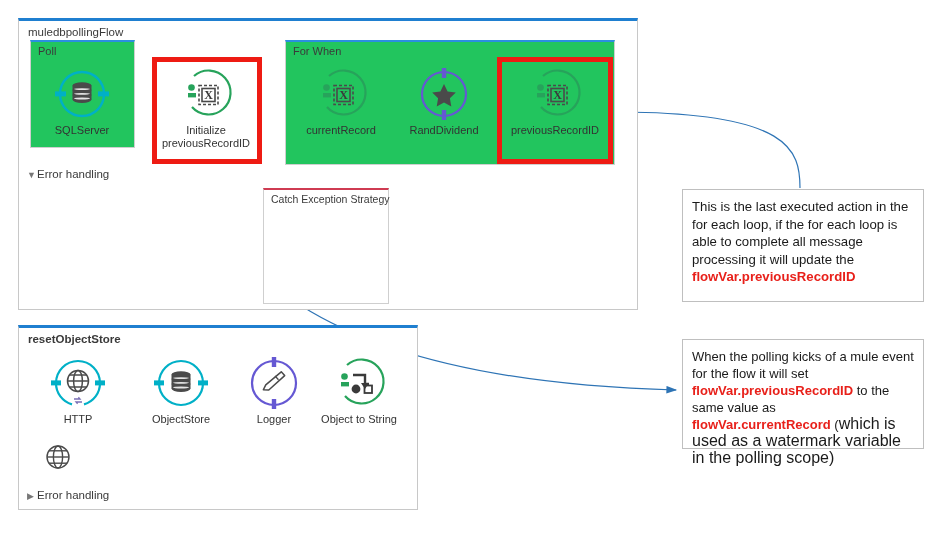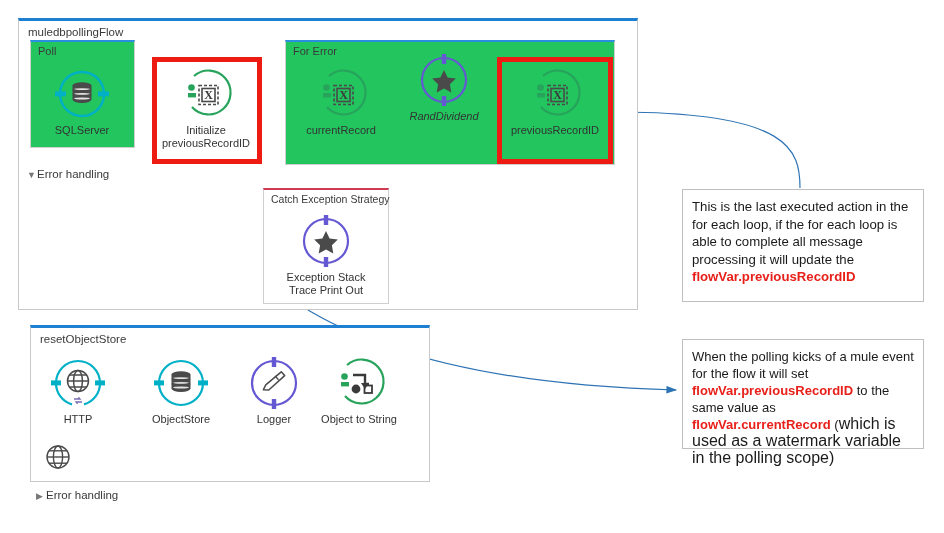--- a/index.html
+++ b/index.html
@@ -149,36 +149,36 @@
         <rect x="20" y="18.5" width="19" height="19" fill="none" stroke="#4a4a4a" stroke-width="1.6" stroke-dasharray="3,2"></rect>
         <rect x="23" y="21.5" width="13" height="13" fill="none" stroke="#4a4a4a" stroke-width="1.6"></rect>
         <text x="29.5" y="31.6" font-family="Liberation Serif, serif" font-size="12" font-weight="bold" fill="#3a3a3a" text-anchor="middle">X</text>
       </svg>
     </div>
     <div class="lbl">Initialize
 previousRecordID</div>
   </div>
 
   <div class="scope-box" style="left:285px;top:40px;width:330px;height:125px;">
-    <div class="scope-title">For Error</div>
+    <div class="scope-title">For When</div>
   </div>
   <div class="node" style="left:293px;top:67px;">
     <div class="ic">
       <svg width="54" height="54" viewBox="0 0 54 54">
         <path d="M15,9 A22,22 0 1,1 13,40" fill="none" stroke="#27a35b" stroke-width="2.2"></path>
         <circle cx="12.5" cy="20.5" r="3.3" fill="#27a35b"></circle>
         <rect x="9" y="26" width="8" height="4.4" fill="#27a35b"></rect>
         <rect x="20" y="18.5" width="19" height="19" fill="none" stroke="#4a4a4a" stroke-width="1.6" stroke-dasharray="3,2"></rect>
         <rect x="23" y="21.5" width="13" height="13" fill="none" stroke="#4a4a4a" stroke-width="1.6"></rect>
         <text x="29.5" y="31.6" font-family="Liberation Serif, serif" font-size="12" font-weight="bold" fill="#3a3a3a" text-anchor="middle">X</text>
       </svg>
     </div>
     <div class="lbl">currentRecord</div>
   </div>
-  <div class="node" style="left:396px;top:53px;font-style:italic;">
+  <div class="node" style="left:396px;top:67px;">
     <div class="ic">
       <svg width="54" height="54" viewBox="0 0 54 54">
         <path d="M27,5 A22,22 0 0,1 49,27" fill="none" stroke="#6558d3" stroke-width="2.2"></path>
         <path d="M49,27 A22,22 0 0,1 27,49" fill="none" stroke="#6558d3" stroke-width="2.2"></path>
         <path d="M27,49 A22,22 0 0,1 5,27" fill="none" stroke="#6558d3" stroke-width="2.2"></path>
         <path d="M5,27 A22,22 0 0,1 27,5" fill="none" stroke="#6558d3" stroke-width="2.2"></path>
         <rect x="24.8" y="1" width="4.4" height="10" fill="#6558d3"></rect>
         <rect x="24.8" y="43" width="4.4" height="10" fill="#6558d3"></rect>
         <path d="M27,17 L30.6,24.4 L38.8,25.6 L32.9,31.3 L34.3,39.4 L27,35.6 L19.7,39.4 L21.1,31.3 L15.2,25.6 L23.4,24.4 Z" fill="#4a4a4a"></path>
       </svg>
@@ -199,37 +199,22 @@
     <div class="lbl">previousRecordID</div>
   </div>
 
   <div class="errh" style="left:27px;top:168px;">
     <span class="tri">▼</span><span>Error handling</span>
   </div>
 
   <div class="catch-box" style="left:263px;top:188px;width:126px;height:116px;">
     <div class="catch-title">Catch Exception Strategy</div>
   </div>
-  <div class="node" style="left:278px;top:214px;">
-    <div class="ic">
-      <svg width="54" height="54" viewBox="0 0 54 54">
-        <path d="M27,5 A22,22 0 0,1 49,27" fill="none" stroke="#6558d3" stroke-width="2.2"></path>
-        <path d="M49,27 A22,22 0 0,1 27,49" fill="none" stroke="#6558d3" stroke-width="2.2"></path>
-        <path d="M27,49 A22,22 0 0,1 5,27" fill="none" stroke="#6558d3" stroke-width="2.2"></path>
-        <path d="M5,27 A22,22 0 0,1 27,5" fill="none" stroke="#6558d3" stroke-width="2.2"></path>
-        <rect x="24.8" y="1" width="4.4" height="10" fill="#6558d3"></rect>
-        <rect x="24.8" y="43" width="4.4" height="10" fill="#6558d3"></rect>
-        <path d="M27,17 L30.6,24.4 L38.8,25.6 L32.9,31.3 L34.3,39.4 L27,35.6 L19.7,39.4 L21.1,31.3 L15.2,25.6 L23.4,24.4 Z" fill="#4a4a4a"></path>
-      </svg>
-    </div>
-    <div class="lbl">Exception Stack
-Trace Print Out</div>
-  </div>
-
-  <div class="flow-box" style="left:30px;top:325px;width:400px;height:157px;">
+
+  <div class="flow-box" style="left:18px;top:325px;width:400px;height:185px;font-weight:bold;">
     <div class="flow-title">resetObjectStore</div>
   </div>
 
   <div class="node" style="left:30px;top:356px;">
     <div class="ic">
       <svg width="54" height="54" viewBox="0 0 54 54">
         <path d="M27,5 A22,22 0 0,1 49,27" fill="none" stroke="#00b0c7" stroke-width="2.2"></path>
         <path d="M49,27 A22,22 0 0,1 33,48.4" fill="none" stroke="#00b0c7" stroke-width="2.2"></path>
         <path d="M21,48.4 A22,22 0 0,1 5,27" fill="none" stroke="#00b0c7" stroke-width="2.2"></path>
         <path d="M5,27 A22,22 0 0,1 27,5" fill="none" stroke="#00b0c7" stroke-width="2.2"></path>
@@ -316,21 +301,21 @@
           <circle cx="17" cy="17" r="11"></circle>
           <ellipse cx="17" cy="17" rx="4.6" ry="11"></ellipse>
           <line x1="6" y1="17" x2="28" y2="17"></line>
           <line x1="8.2" y1="10.8" x2="25.8" y2="10.8"></line>
           <line x1="8.2" y1="23.2" x2="25.8" y2="23.2"></line>
         </g>
       </svg>
     </div>
   </div>
 
-  <div class="errh" style="left:36px;top:489px;">
+  <div class="errh" style="left:27px;top:489px;">
     <span class="tri">▶</span><span>Error handling</span>
   </div>
 
   <div class="redbox" style="left:152px;top:57px;width:110px;height:107px;"></div>
   <div class="redbox" style="left:497px;top:57px;width:116px;height:107px;"></div>
 
   <div class="callout" style="left:682px;top:189px;width:242px;height:113px;">
     <span>This is the last executed action in the for each loop, if the for each loop is able to complete all message processing it will update the </span><span class="hl">flowVar.previousRecordID</span>
   </div>
 

